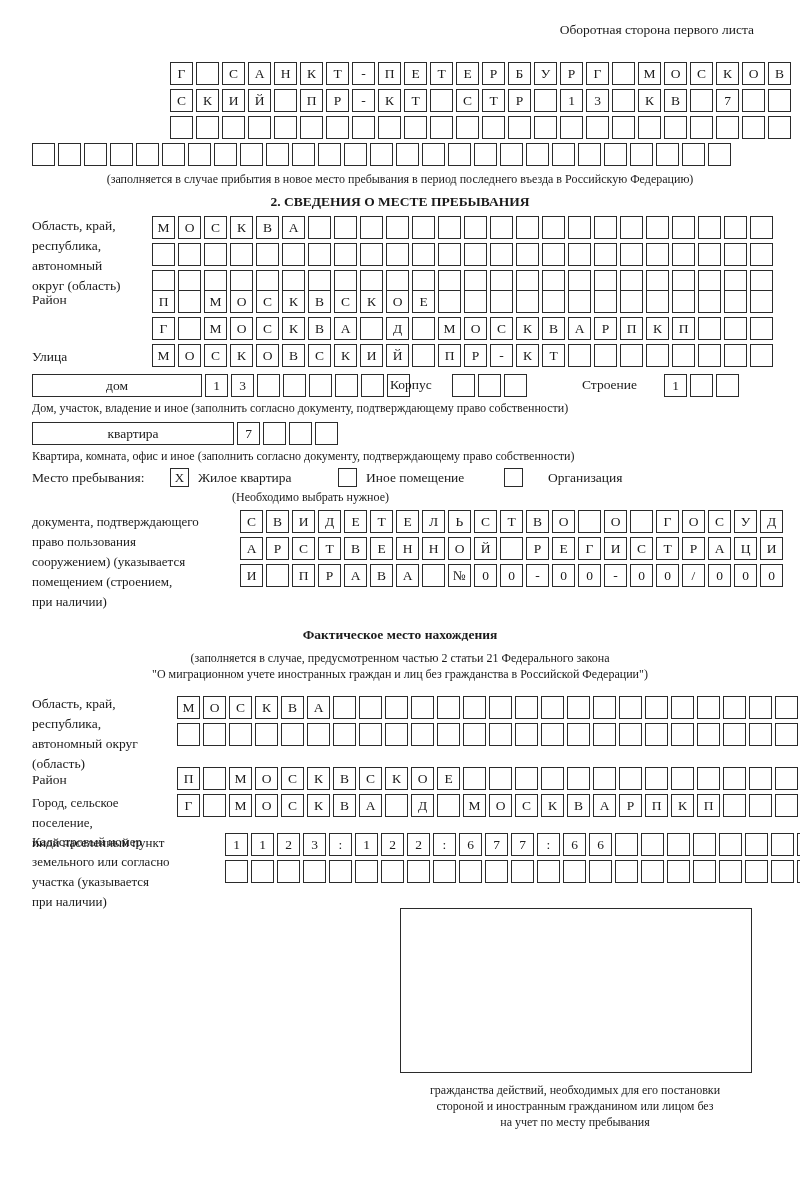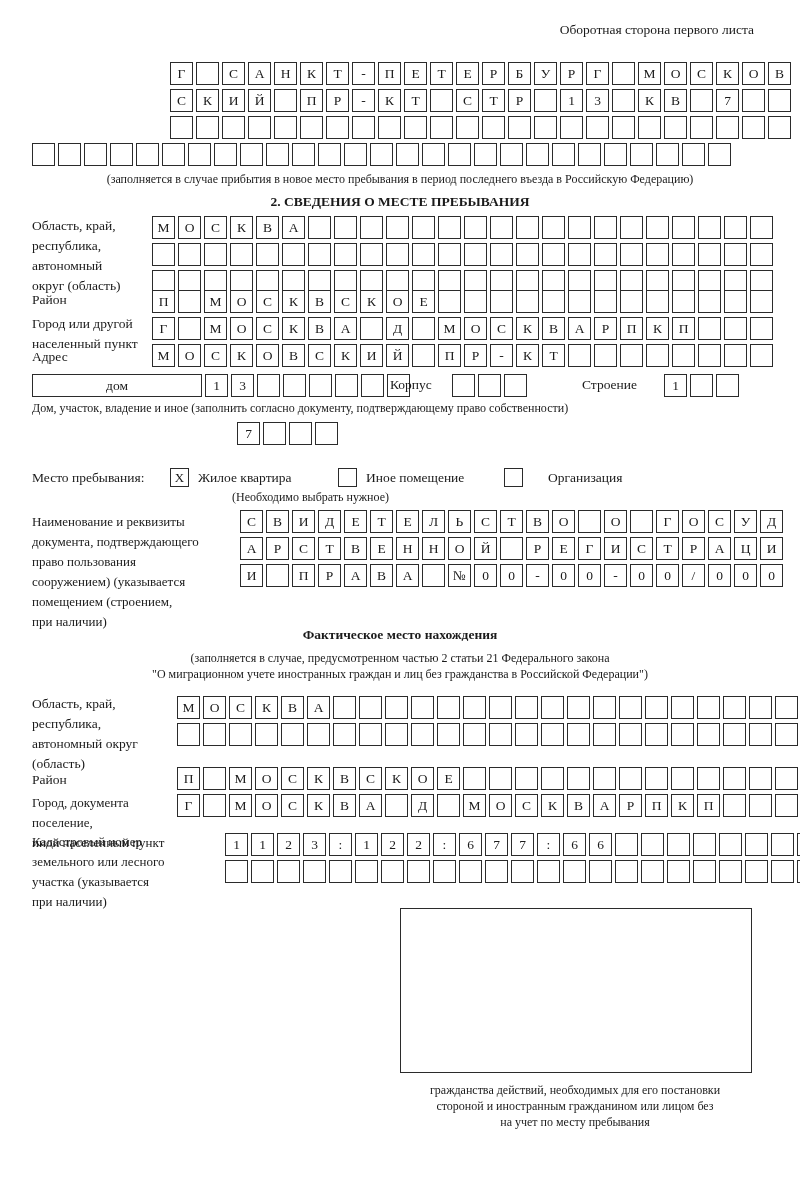--- a/index.html
+++ b/index.html
@@ -308,24 +308,20 @@
       <div class="cell" style="width: 23px; height: 23px; line-height: 21px; margin-right: 3px;"></div>
       <div class="cell" style="width: 23px; height: 23px; line-height: 21px; margin-right: 3px;"></div>
       <div class="cell" style="width: 23px; height: 23px; line-height: 21px; margin-right: 3px;"></div>
       <div class="cell" style="width: 23px; height: 23px; line-height: 21px; margin-right: 3px;"></div>
       <div class="cell" style="width: 23px; height: 23px; line-height: 21px; margin-right: 3px;"></div>
       <div class="cell" style="width: 23px; height: 23px; line-height: 21px; margin-right: 3px;"></div>
       <div class="cell" style="width: 23px; height: 23px; line-height: 21px; margin-right: 3px;"></div>
       <div class="cell" style="width: 23px; height: 23px; line-height: 21px; margin-right: 0px;"></div>
     </div>
 
-  <div class="fieldlabel" style="left:32px; top:314px; width:150px;">
-    <div>Город или другой</div>
-    <div>населенный пункт</div>
-  </div>
   <div class="row" id="s2-city" style="left:152px; top:317px;">
       <div class="cell" style="width: 23px; height: 23px; line-height: 21px; margin-right: 3px;">Г</div>
       <div class="cell" style="width: 23px; height: 23px; line-height: 21px; margin-right: 3px;"></div>
       <div class="cell" style="width: 23px; height: 23px; line-height: 21px; margin-right: 3px;">М</div>
       <div class="cell" style="width: 23px; height: 23px; line-height: 21px; margin-right: 3px;">О</div>
       <div class="cell" style="width: 23px; height: 23px; line-height: 21px; margin-right: 3px;">С</div>
       <div class="cell" style="width: 23px; height: 23px; line-height: 21px; margin-right: 3px;">К</div>
       <div class="cell" style="width: 23px; height: 23px; line-height: 21px; margin-right: 3px;">В</div>
       <div class="cell" style="width: 23px; height: 23px; line-height: 21px; margin-right: 3px;">А</div>
       <div class="cell" style="width: 23px; height: 23px; line-height: 21px; margin-right: 3px;"></div>
@@ -339,21 +335,21 @@
       <div class="cell" style="width: 23px; height: 23px; line-height: 21px; margin-right: 3px;">А</div>
       <div class="cell" style="width: 23px; height: 23px; line-height: 21px; margin-right: 3px;">Р</div>
       <div class="cell" style="width: 23px; height: 23px; line-height: 21px; margin-right: 3px;">П</div>
       <div class="cell" style="width: 23px; height: 23px; line-height: 21px; margin-right: 3px;">К</div>
       <div class="cell" style="width: 23px; height: 23px; line-height: 21px; margin-right: 3px;">П</div>
       <div class="cell" style="width: 23px; height: 23px; line-height: 21px; margin-right: 3px;"></div>
       <div class="cell" style="width: 23px; height: 23px; line-height: 21px; margin-right: 3px;"></div>
       <div class="cell" style="width: 23px; height: 23px; line-height: 21px; margin-right: 0px;"></div>
     </div>
 
-  <div class="fieldlabel" style="left:32px; top:347px;">Адрес</div>
+  <div class="fieldlabel" style="left:32px; top:347px;">Улица</div>
   <div class="row" id="s2-street" style="left:152px; top:344px;">
       <div class="cell" style="width: 23px; height: 23px; line-height: 21px; margin-right: 3px;">М</div>
       <div class="cell" style="width: 23px; height: 23px; line-height: 21px; margin-right: 3px;">О</div>
       <div class="cell" style="width: 23px; height: 23px; line-height: 21px; margin-right: 3px;">С</div>
       <div class="cell" style="width: 23px; height: 23px; line-height: 21px; margin-right: 3px;">К</div>
       <div class="cell" style="width: 23px; height: 23px; line-height: 21px; margin-right: 3px;">О</div>
       <div class="cell" style="width: 23px; height: 23px; line-height: 21px; margin-right: 3px;">В</div>
       <div class="cell" style="width: 23px; height: 23px; line-height: 21px; margin-right: 3px;">С</div>
       <div class="cell" style="width: 23px; height: 23px; line-height: 21px; margin-right: 3px;">К</div>
       <div class="cell" style="width: 23px; height: 23px; line-height: 21px; margin-right: 3px;">И</div>
@@ -393,39 +389,40 @@
     </div>
   <div class="fieldlabel" style="left:582px; top:375px;">Строение</div>
   <div class="row" id="s2-stroenie" style="left:664px; top:374px;">
       <div class="cell" style="width: 23px; height: 23px; line-height: 21px; margin-right: 3px;">1</div>
       <div class="cell" style="width: 23px; height: 23px; line-height: 21px; margin-right: 3px;"></div>
       <div class="cell" style="width: 23px; height: 23px; line-height: 21px; margin-right: 0px;"></div>
     </div>
 
   <div class="note" style="left:32px; top:401px;">Дом, участок, владение и иное (заполнить согласно документу, подтверждающему право собственности)</div>
 
+  <div class="wide-label-box" style="left:32px; top:422px; width:202px;">квартира</div>
   <div class="row" id="s2-flat" style="left:237px; top:422px;">
       <div class="cell" style="width: 23px; height: 23px; line-height: 21px; margin-right: 3px;">7</div>
       <div class="cell" style="width: 23px; height: 23px; line-height: 21px; margin-right: 3px;"></div>
       <div class="cell" style="width: 23px; height: 23px; line-height: 21px; margin-right: 3px;"></div>
       <div class="cell" style="width: 23px; height: 23px; line-height: 21px; margin-right: 0px;"></div>
     </div>
 
+  <div class="note" style="left:32px; top:449px;">Квартира, комната, офис и иное (заполнить согласно документу, подтверждающему право собственности)</div>
 
   <div class="fieldlabel" style="left:32px; top:468px;">Место пребывания:</div>
   <span class="chk" style="position:absolute; left:170px; top:468px;">X</span>
   <div class="fieldlabel" style="left:198px; top:468px;">Жилое квартира</div>
   <span class="chk" style="position:absolute; left:338px; top:468px;"></span>
   <div class="fieldlabel" style="left:366px; top:468px;">Иное помещение</div>
   <span class="chk" style="position:absolute; left:504px; top:468px;"></span>
   <div class="fieldlabel" style="left:548px; top:468px;">Организация</div>
   <div class="note" style="left:232px; top:490px;">(Необходимо выбрать нужное)</div>
 
   <div class="fieldlabel" style="left:32px; top:512px; width:210px; font-size:13px;">
-    <div>Наименование и реквизиты</div>
     <div>документа, подтверждающего</div>
     <div>право пользования</div>
     <div>сооружением) (указывается</div>
     <div>помещением (строением,</div>
     <div>при наличии)</div>
   </div>
 
   <div class="row" id="s2-doc-0" style="left:240px; top:510px;">
       <div class="cell" style="width: 23px; height: 23px; line-height: 21px; margin-right: 3px;">С</div>
       <div class="cell" style="width: 23px; height: 23px; line-height: 21px; margin-right: 3px;">В</div>
@@ -583,21 +580,21 @@
       <div class="cell" style="width: 23px; height: 23px; line-height: 21px; margin-right: 3px;"></div>
       <div class="cell" style="width: 23px; height: 23px; line-height: 21px; margin-right: 3px;"></div>
       <div class="cell" style="width: 23px; height: 23px; line-height: 21px; margin-right: 3px;"></div>
       <div class="cell" style="width: 23px; height: 23px; line-height: 21px; margin-right: 3px;"></div>
       <div class="cell" style="width: 23px; height: 23px; line-height: 21px; margin-right: 3px;"></div>
       <div class="cell" style="width: 23px; height: 23px; line-height: 21px; margin-right: 3px;"></div>
       <div class="cell" style="width: 23px; height: 23px; line-height: 21px; margin-right: 0px;"></div>
     </div>
 
   <div class="fieldlabel" style="left:32px; top:793px; width:150px; font-size:13px;">
-    <div>Город, документа поселение,</div>
+    <div>Город, сельское поселение,</div>
     <div>иной населенный пункт</div>
   </div>
   <div class="row" id="al-city" style="left:177px; top:794px;">
       <div class="cell" style="width: 23px; height: 23px; line-height: 21px; margin-right: 3px;">Г</div>
       <div class="cell" style="width: 23px; height: 23px; line-height: 21px; margin-right: 3px;"></div>
       <div class="cell" style="width: 23px; height: 23px; line-height: 21px; margin-right: 3px;">М</div>
       <div class="cell" style="width: 23px; height: 23px; line-height: 21px; margin-right: 3px;">О</div>
       <div class="cell" style="width: 23px; height: 23px; line-height: 21px; margin-right: 3px;">С</div>
       <div class="cell" style="width: 23px; height: 23px; line-height: 21px; margin-right: 3px;">К</div>
       <div class="cell" style="width: 23px; height: 23px; line-height: 21px; margin-right: 3px;">В</div>
@@ -615,21 +612,21 @@
       <div class="cell" style="width: 23px; height: 23px; line-height: 21px; margin-right: 3px;">П</div>
       <div class="cell" style="width: 23px; height: 23px; line-height: 21px; margin-right: 3px;">К</div>
       <div class="cell" style="width: 23px; height: 23px; line-height: 21px; margin-right: 3px;">П</div>
       <div class="cell" style="width: 23px; height: 23px; line-height: 21px; margin-right: 3px;"></div>
       <div class="cell" style="width: 23px; height: 23px; line-height: 21px; margin-right: 3px;"></div>
       <div class="cell" style="width: 23px; height: 23px; line-height: 21px; margin-right: 0px;"></div>
     </div>
 
   <div class="fieldlabel" style="left:32px; top:832px; width:150px; font-size:13px;">
     <div>Кадастровый номер</div>
-    <div>земельного или лесного</div>
+    <div>земельного или согласно</div>
     <div>участка (указывается</div>
     <div>при наличии)</div>
   </div>
   <div class="row" id="al-cad-0" style="left:225px; top:833px;">
       <div class="cell" style="width: 23px; height: 23px; line-height: 21px; margin-right: 3px;">1</div>
       <div class="cell" style="width: 23px; height: 23px; line-height: 21px; margin-right: 3px;">1</div>
       <div class="cell" style="width: 23px; height: 23px; line-height: 21px; margin-right: 3px;">2</div>
       <div class="cell" style="width: 23px; height: 23px; line-height: 21px; margin-right: 3px;">3</div>
       <div class="cell" style="width: 23px; height: 23px; line-height: 21px; margin-right: 3px;">:</div>
       <div class="cell" style="width: 23px; height: 23px; line-height: 21px; margin-right: 3px;">1</div>

